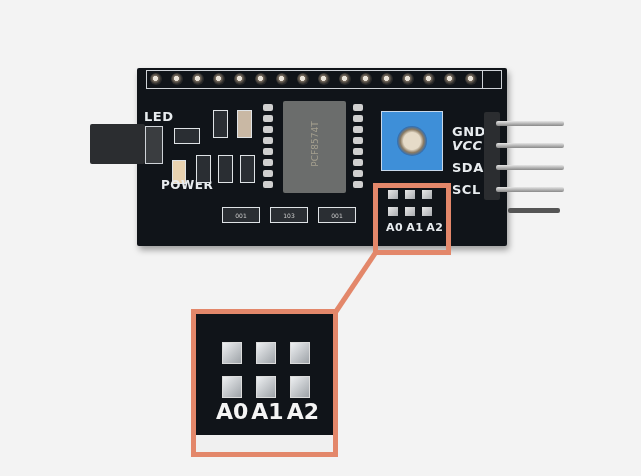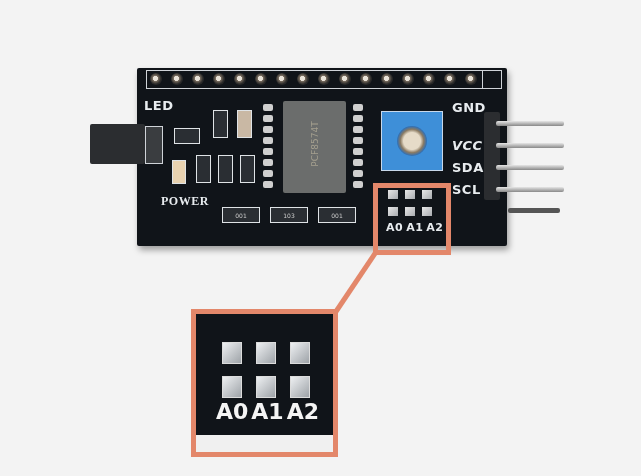--- a/index.html
+++ b/index.html
@@ -43,26 +43,26 @@
   <div class="pin-hole"></div>
   <div class="pin-hole"></div>
   <div class="pin-hole"></div>
   <div class="pin-hole"></div>
   <div class="pin-hole"></div>
   <div class="pin-hole"></div>
 </div>
 
 <div class="abs jumper" style="left:90px;top:124px;width:55px;height:40px;"></div>
 <div class="abs" style="left:145px;top:126px;width:16px;height:36px;background:#3a3d40;border:1px solid #cfd3d8;"></div>
-<div class="abs silk" style="left:144px;top:98px;">LED</div>
+<div class="abs silk" style="left:144px;top:109px;">LED</div>
 
 <div class="abs smd" style="left:174px;top:128px;width:24px;height:14px;"></div>
 
 <div class="abs" style="left:172px;top:160px;width:12px;height:22px;background:#e8d2b0;border:1px solid #dfe3e6;"></div>
-<div class="abs silk" style="left:161px;top:194px;font-size:12px;font-family:Liberation Serif, serif;">POWER</div>
+<div class="abs silk" style="left:161px;top:178px;font-size:12px;">POWER</div>
 
 <div class="abs smd" style="left:213px;top:110px;width:13px;height:26px;"></div>
 <div class="abs" style="left:237px;top:110px;width:13px;height:26px;background:#c9b8a4;border:1px solid #dfe3e6;"></div>
 <div class="abs smd" style="left:196px;top:155px;width:13px;height:26px;"></div>
 <div class="abs smd" style="left:218px;top:155px;width:13px;height:26px;"></div>
 <div class="abs smd" style="left:240px;top:155px;width:13px;height:26px;"></div>
 
 <div class="abs smd" style="left:222px;top:207px;width:36px;height:14px;display:flex;align-items:center;justify-content:center;">
   <span style="font-size:6px;color:#ccc;">001</span>
 </div>
@@ -94,21 +94,21 @@
   <div class="chip-leg"></div>
     <div class="chip-leg"></div>
     <div class="chip-leg"></div>
     <div class="chip-leg"></div>
 </div>
 
 <div class="abs pot" style="left:381px;top:111px;width:60px;height:58px;display:flex;align-items:center;justify-content:center;">
   <div class="pot-knob"></div>
 </div>
 
-<div class="abs silk" style="left:452px;top:100px;">GND</div>
+<div class="abs silk" style="left:452px;top:124px;">GND</div>
 <div class="abs silk" style="left:452px;top:138px;font-style:italic;">VCC</div>
 <div class="abs silk" style="left:452px;top:160px;">SDA</div>
 <div class="abs silk" style="left:452px;top:182px;">SCL</div>
 
 <div class="abs" style="left:484px;top:112px;width:16px;height:88px;background:#2b2d30;border-radius:2px;"></div>
 <div class="abs male-pin" style="left:496px;top:121px;width:68px;"></div>
 <div class="abs male-pin" style="left:496px;top:143px;width:68px;"></div>
 <div class="abs male-pin" style="left:496px;top:165px;width:68px;"></div>
 <div class="abs male-pin" style="left:496px;top:187px;width:68px;"></div>
 <div class="abs male-pin" style="left:508px;top:208px;width:52px;background:#555;"></div>

